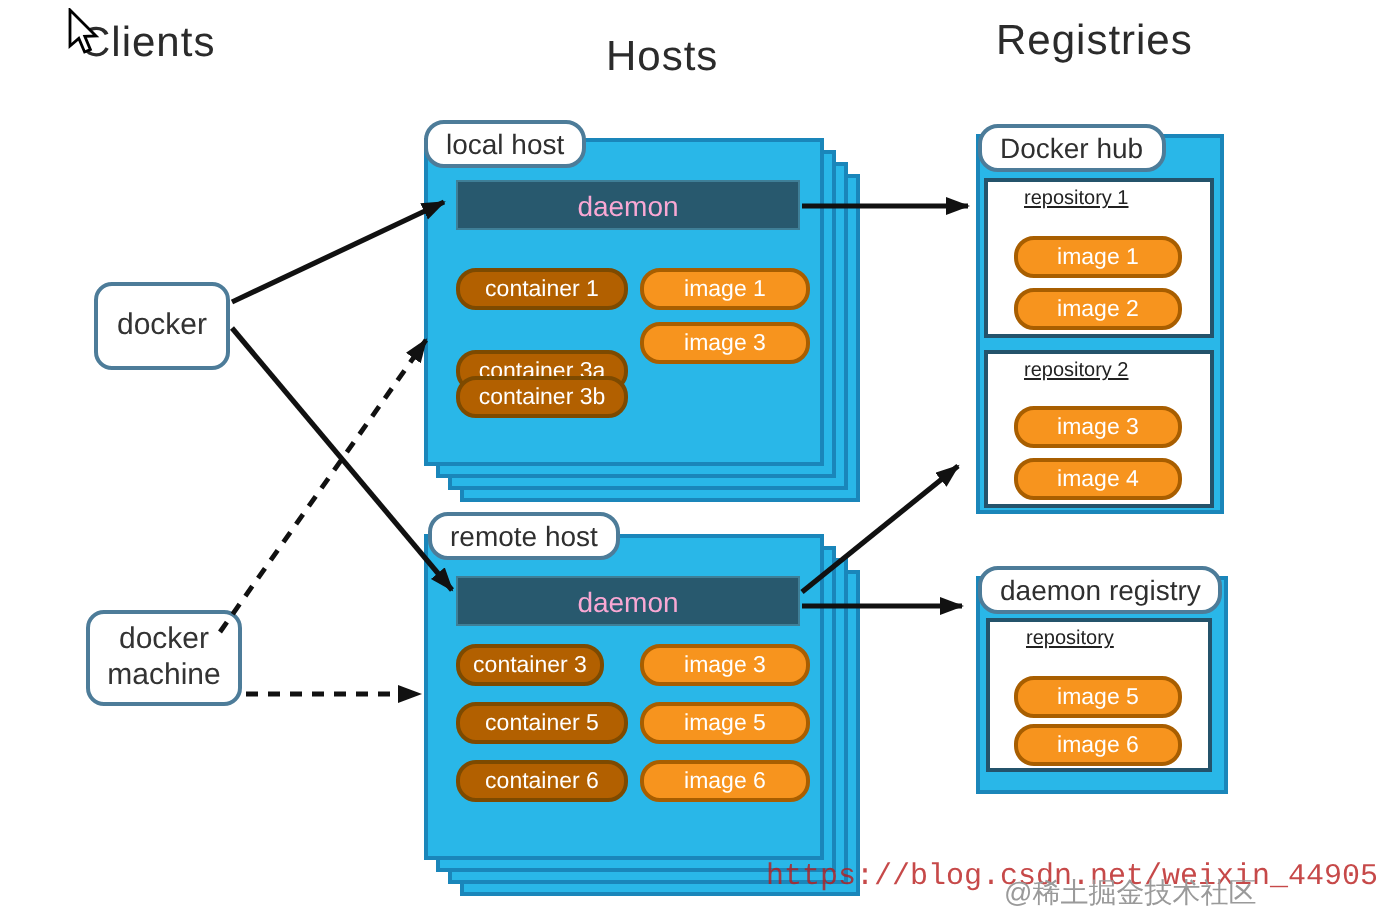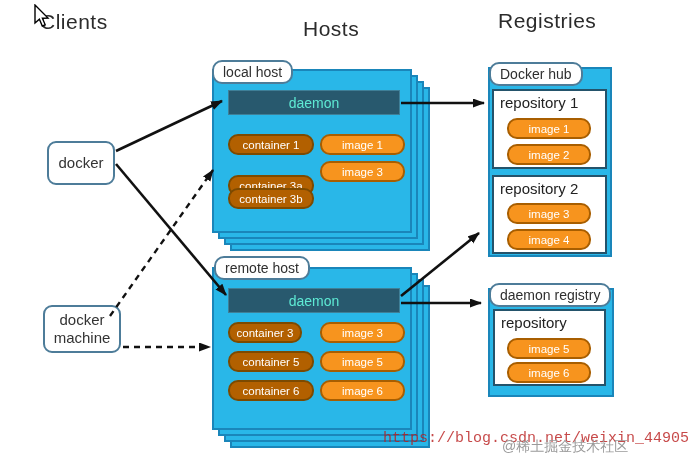--- a/index.html
+++ b/index.html
@@ -12,33 +12,33 @@
   
   .bluebox{position:absolute;background:#29b7e8;border:2px solid #1a86ba;box-sizing:border-box;}
   .layer{position:absolute;background:#29b7e8;border:2px solid #1a86ba;box-sizing:border-box;}
   
   .tag{
     position:absolute;background:#ffffff;border:2px solid #4d7c99;border-radius:10px;
     font-size:14px;color:#2f2f2f;line-height:18px;padding:1px 9px;white-space:nowrap;box-sizing:border-box;
   }
   .daemon{
     position:absolute;background:#28596e;border:1px solid #3f7f97;box-sizing:border-box;
-    color:#5eead4;font-size:14px;display:flex;align-items:center;justify-content:center;
+    color:#f9a8d4;font-size:14px;display:flex;align-items:center;justify-content:center;
   }
   .pill{
     position:absolute;height:21px;border-radius:10px;box-sizing:border-box;
     display:flex;align-items:center;justify-content:center;
     font-size:11.5px;color:#ffffff;white-space:nowrap;
   }
   .container-pill{background:#b26000;border:2px solid #7d4a00;}
   .image-pill{background:#f7941e;border:2px solid #a85e00;}
   .repo{
     position:absolute;background:#ffffff;border:2px solid #24536b;box-sizing:border-box;
   }
-  .repo-title{position:absolute;left:6px;top:3px;font-size:15px;color:#222;}
+  .repo-title{position:absolute;left:18px;top:3px;font-size:10px;color:#222;text-decoration:underline;}
   .client{
     position:absolute;background:#fff;border:2px solid #4d7c99;border-radius:9px;box-sizing:border-box;
     display:flex;align-items:center;justify-content:center;text-align:center;
     font-size:15px;color:#333;line-height:18px;
   }
   .wm-url{position:absolute;font-size:15px;color:#b91c1c;opacity:.8;white-space:nowrap;font-family:Liberation Mono, monospace;}
   .wm-community{position:absolute;font-size:14px;color:#9a9a9a;white-space:nowrap;}
   svg.overlay{position:absolute;left:0;top:0;pointer-events:none;}
 </style>
 </head>

